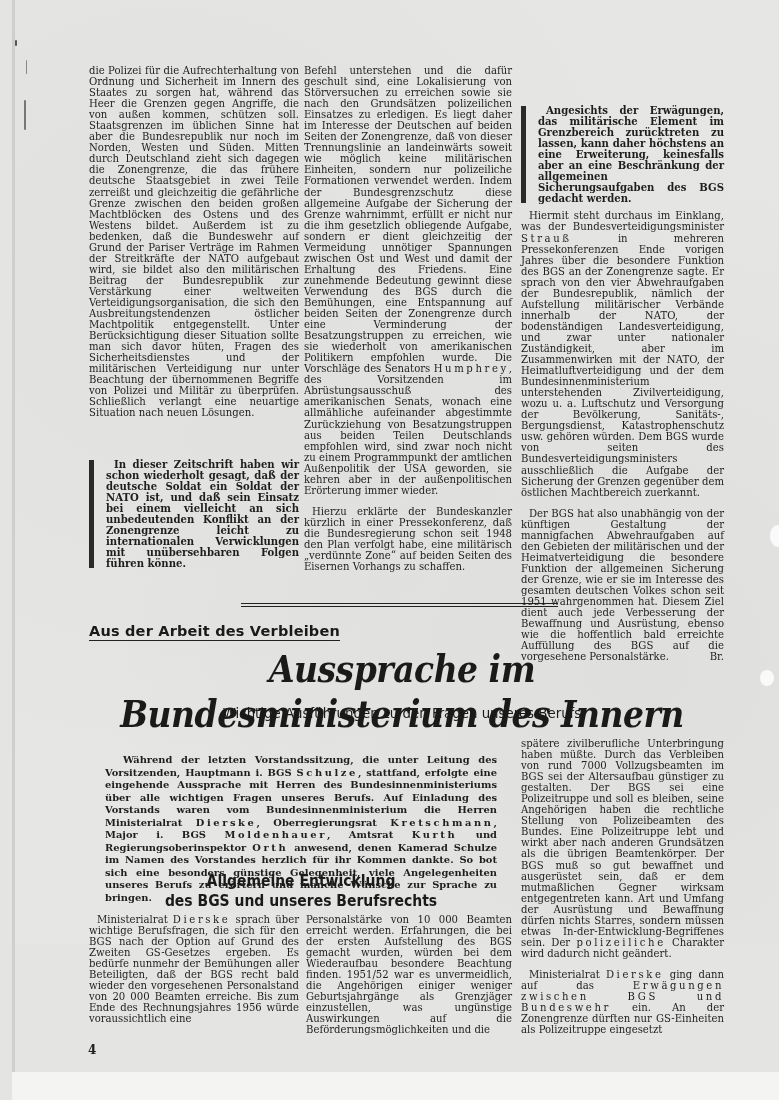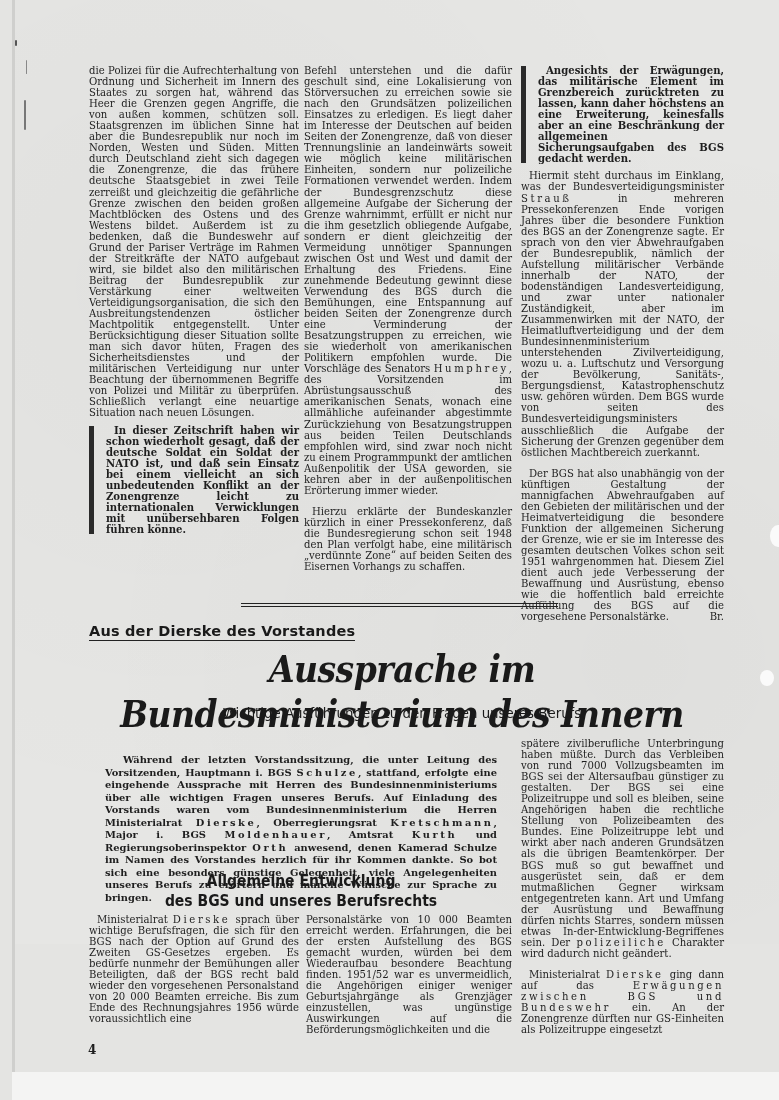--- a/index.html
+++ b/index.html
@@ -41,21 +41,21 @@
   .sp { letter-spacing: 2.6px; }
   .callout {
     position: relative;
     font-weight: bold;
     padding-left: 17px;
     margin: 6px 0 6px 0;
   }
   .callout .bar {
     position: absolute; left: 0; top: 1px; bottom: 1px; width: 5px; background: #2a2a2a;
   }
-  .callout p { text-indent: 8px; }
+  .callout p { text-indent: 8px; margin-top: 40px; }
   .rule-double {
     position: absolute; left: 229px; top: 603px; width: 317px; height: 4px;
     border-top: 1.5px solid #222; border-bottom: 1.5px solid #222;
     box-sizing: border-box;
   }
   .section-label {
     position: absolute; left: 77px; top: 623px;
     font-family: "DejaVu Sans", sans-serif; font-weight: bold; font-size: 14.5px;
     letter-spacing: 0.2px;
     border-bottom: 1.5px solid #222; padding-bottom: 1px;
@@ -130,21 +130,21 @@
     <div class="callout" style="margin-top:0;">
       <div class="bar"></div>
       <p>Angesichts der Erwägungen, das militärische Element im Grenzbereich zurücktreten zu lassen, kann daher höchstens an eine Erweiterung, keinesfalls aber an eine Beschränkung der allgemeinen Sicherungsaufgaben des BGS gedacht werden.</p>
     </div>
     <p><span>Hiermit steht durchaus im Einklang, was der Bundesverteidigungsminister</span> <span class="sp">Strauß</span><span> in mehreren Pressekonferenzen Ende vorigen Jahres über die besondere Funktion des BGS an der Zonengrenze sagte. Er sprach von den vier Abwehraufgaben der Bundesrepublik, nämlich der Aufstellung militärischer Verbände innerhalb der NATO, der bodenständigen Landesverteidigung, und zwar unter nationaler Zuständigkeit, aber im Zusammenwirken mit der NATO, der Heimatluftverteidigung und der dem Bundesinnenministerium unterstehenden Zivilverteidigung, wozu u. a. Luftschutz und Versorgung der Bevölkerung, Sanitäts-, Bergungsdienst, Katastrophenschutz usw. gehören würden. Dem BGS wurde von seiten des Bundesverteidigungsministers ausschließlich die Aufgabe der Sicherung der Grenzen gegenüber dem östlichen Machtbereich zuerkannt.</span></p>
     <p><span>Der BGS hat also unabhängig von der künftigen Gestaltung der mannigfachen Abwehraufgaben auf den Gebieten der militärischen und der Heimatverteidigung die besondere Funktion der allgemeinen Sicherung der Grenze, wie er sie im Interesse des gesamten deutschen Volkes schon seit 1951 wahrgenommen hat. Diesem Ziel dient auch jede Verbesserung der Bewaffnung und Ausrüstung, ebenso wie die hoffentlich bald erreichte Auffüllung des BGS auf die vorgesehene Personalstärke.</span><span style="float:right;">Br.</span></p>
   </div>
 
   <div class="rule-double"></div>
 
-  <div class="section-label">Aus der Dierske des Vorstandes</div>
+  <div class="section-label">Aus der Arbeit des Verbleiben</div>
   <div class="headline">Aussprache im Bundesministerium des Innern</div>
   <div class="subhead">Wichtige Ausführungen zu den Fragen unseres Berufs</div>
 
   <div class="intro">
     <p><span>Während der letzten Vorstandssitzung, die unter Leitung des Vorsitzenden, Hauptmann i. BGS </span><span class="sp">Schulze</span><span>, stattfand, erfolgte eine eingehende Aussprache mit Herren des Bundesinnenministeriums über alle wichtigen Fragen unseres Berufs. Auf Einladung des Vorstands waren vom Bundesinnenministerium die Herren Ministerialrat </span><span class="sp">Dierske</span><span>, Oberregierungsrat </span><span class="sp">Kretschmann</span><span>, Major i. BGS </span><span class="sp">Moldenhauer</span><span>, Amtsrat </span><span class="sp">Kurth</span><span> und Regierungsoberinspektor </span><span class="sp">Orth</span><span> anwesend, denen Kamerad Schulze im Namen des Vorstandes herzlich für ihr Kommen dankte. So bot sich eine besonders günstige Gelegenheit, viele Angelegenheiten unseres Berufs zu erörtern und manche Wünsche zur Sprache zu bringen.</span></p>
   </div>
 
   <div class="subtitle2">
     <div>Allgemeine Entwicklung</div>
     <div>des BGS und unseres Berufsrechts</div>

